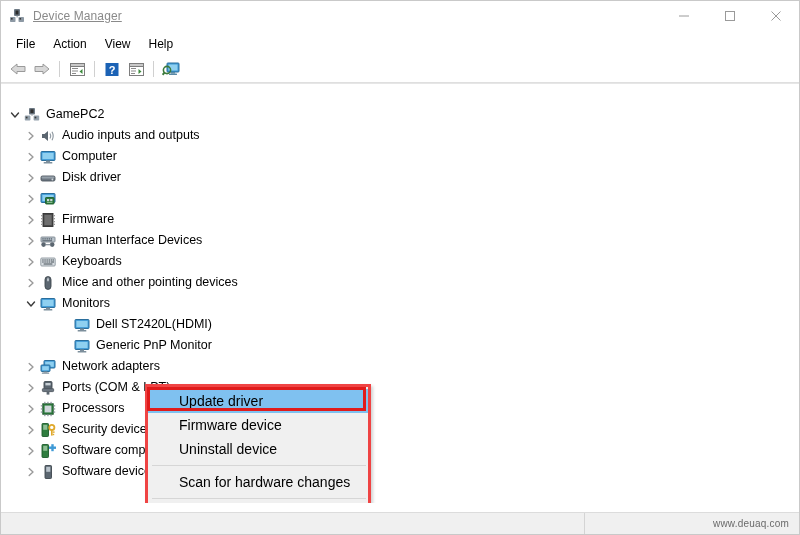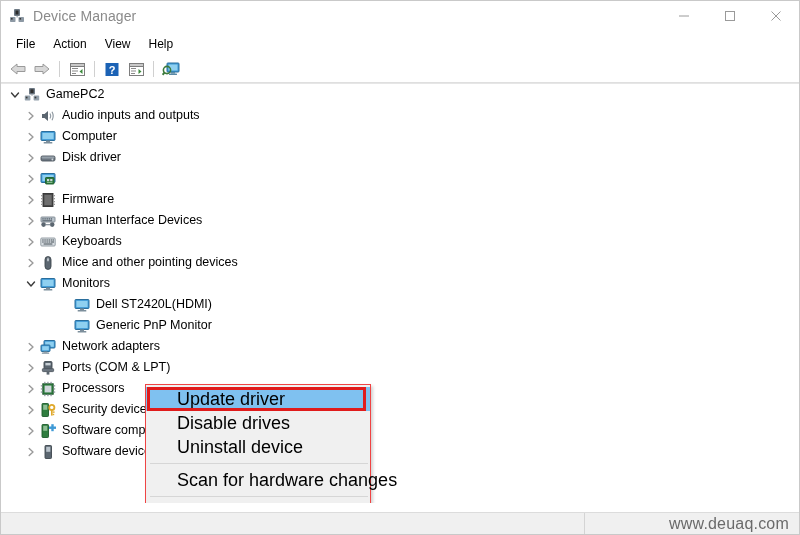--- a/index.html
+++ b/index.html
@@ -36,25 +36,26 @@
   }
   #title-bar-icon {
     width: 16px;
     height: 16px;
     margin-left: 8px;
     margin-right: 8px;
     flex: 0 0 auto;
     position: relative;
   }
   #title-bar-text {
-    font-size: 14px;
+    font-size: 12px;
     color: #8a8a8a;
     letter-spacing: 0.1px;
     flex: 1 1 auto;
     line-height: 30px;
+    text-decoration: underline;
   }
   .caption-btn {
     width: 46px;
     height: 30px;
     display: flex;
     align-items: center;
     justify-content: center;
     flex: 0 0 auto;
   }
   .caption-btn svg { display: block; }
@@ -104,21 +105,21 @@
   
   #content-area {
     position: relative;
     height: 419px;
     background: #ffffff;
     border-top: 1px solid #e6e6e6;
     overflow: hidden;
   }
   #tree {
     position: relative;
-    padding-top: 0;
+    padding-top: 20px;
     font-size: 12.5px;
     color: #000000;
   }
   .tree-row {
     display: flex;
     align-items: center;
     height: 21px;
     white-space: nowrap;
   }
   .twisty {
@@ -148,23 +149,23 @@
   .depth-1 { padding-left: 22px; }
   .depth-2 { padding-left: 56px; }
 
   
   #context-menu {
     position: absolute;
     left: 144px;
     top: 300px;
     width: 226px;
     background: #f0f0f0;
-    border: 1px solid #ef4444;
+    border: 3px solid #ef4444;
     box-shadow: 2px 2px 3px rgba(0,0,0,0.18);
-    font-size: 18px;
+    font-size: 14px;
     color: #000000;
     padding: 2px 0 3px 0;
     box-sizing: border-box;
   }
   .ctx-item {
     height: 24px;
     line-height: 24px;
     padding-left: 31px;
     white-space: nowrap;
   }
@@ -210,21 +211,21 @@
     width: 214px;
     flex: 0 0 auto;
     height: 100%;
     display: flex;
     align-items: center;
     justify-content: flex-end;
     padding-right: 10px;
     box-sizing: border-box;
   }
   #watermark {
-    font-size: 16px;
+    font-size: 10px;
     color: #6a6a6a;
     letter-spacing: 0.2px;
   }
 </style>
 </head>
 <body>
 
 <div id="app-window">
 
   <div id="title-bar">
@@ -642,21 +643,21 @@
               <rect x="5" y="1.5" width="6.5" height="13" rx="0.8" fill="#5b6670" stroke="#3d464d" stroke-width="0.9"></rect>
               <rect x="6.2" y="2.8" width="4.1" height="5" fill="#b9c3cb"></rect>
             </svg>
           </span>
           <span class="row-label">Software devices</span>
         </div>
       </div>
 
     <div id="context-menu">
         <div class="ctx-item selected">Update driver</div>
-        <div class="ctx-item">Disable drives</div>
+        <div class="ctx-item">Firmware device</div>
         <div class="ctx-item">Uninstall device</div>
         <div class="ctx-sep"></div>
         <div class="ctx-item">Scan for hardware changes</div>
         <div class="ctx-sep"></div>
         <div class="ctx-item bold">Properties</div>
       </div>
 
     <div id="highlight-box"></div>
   </div>
 

